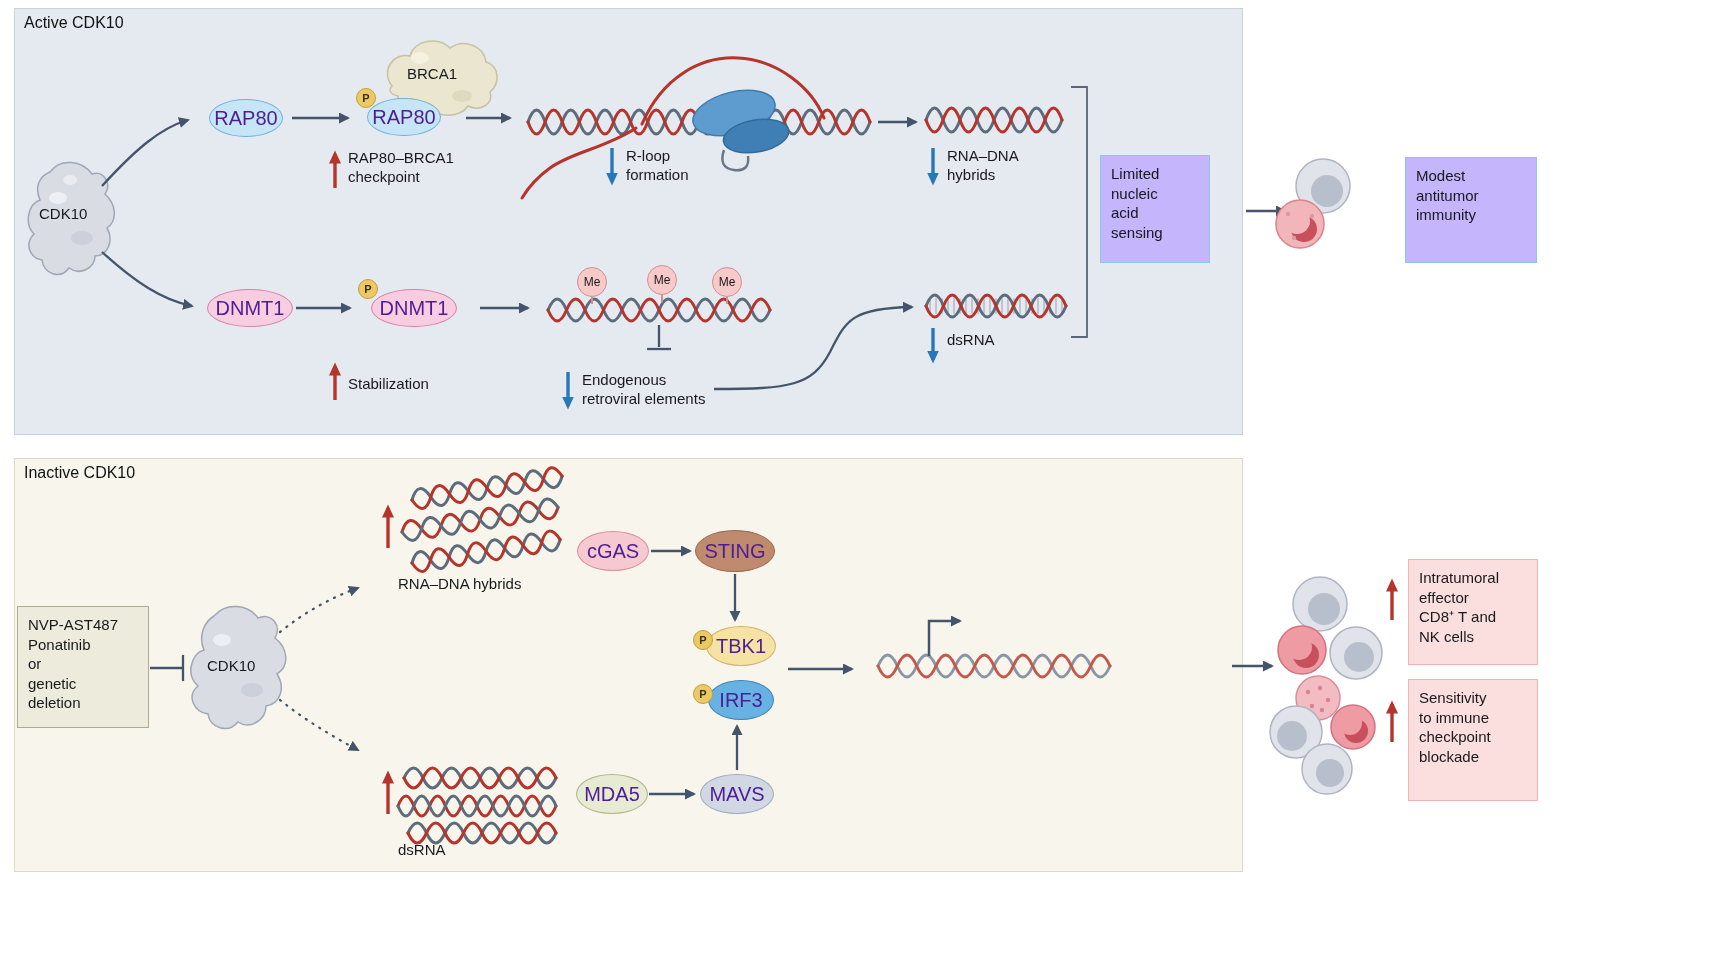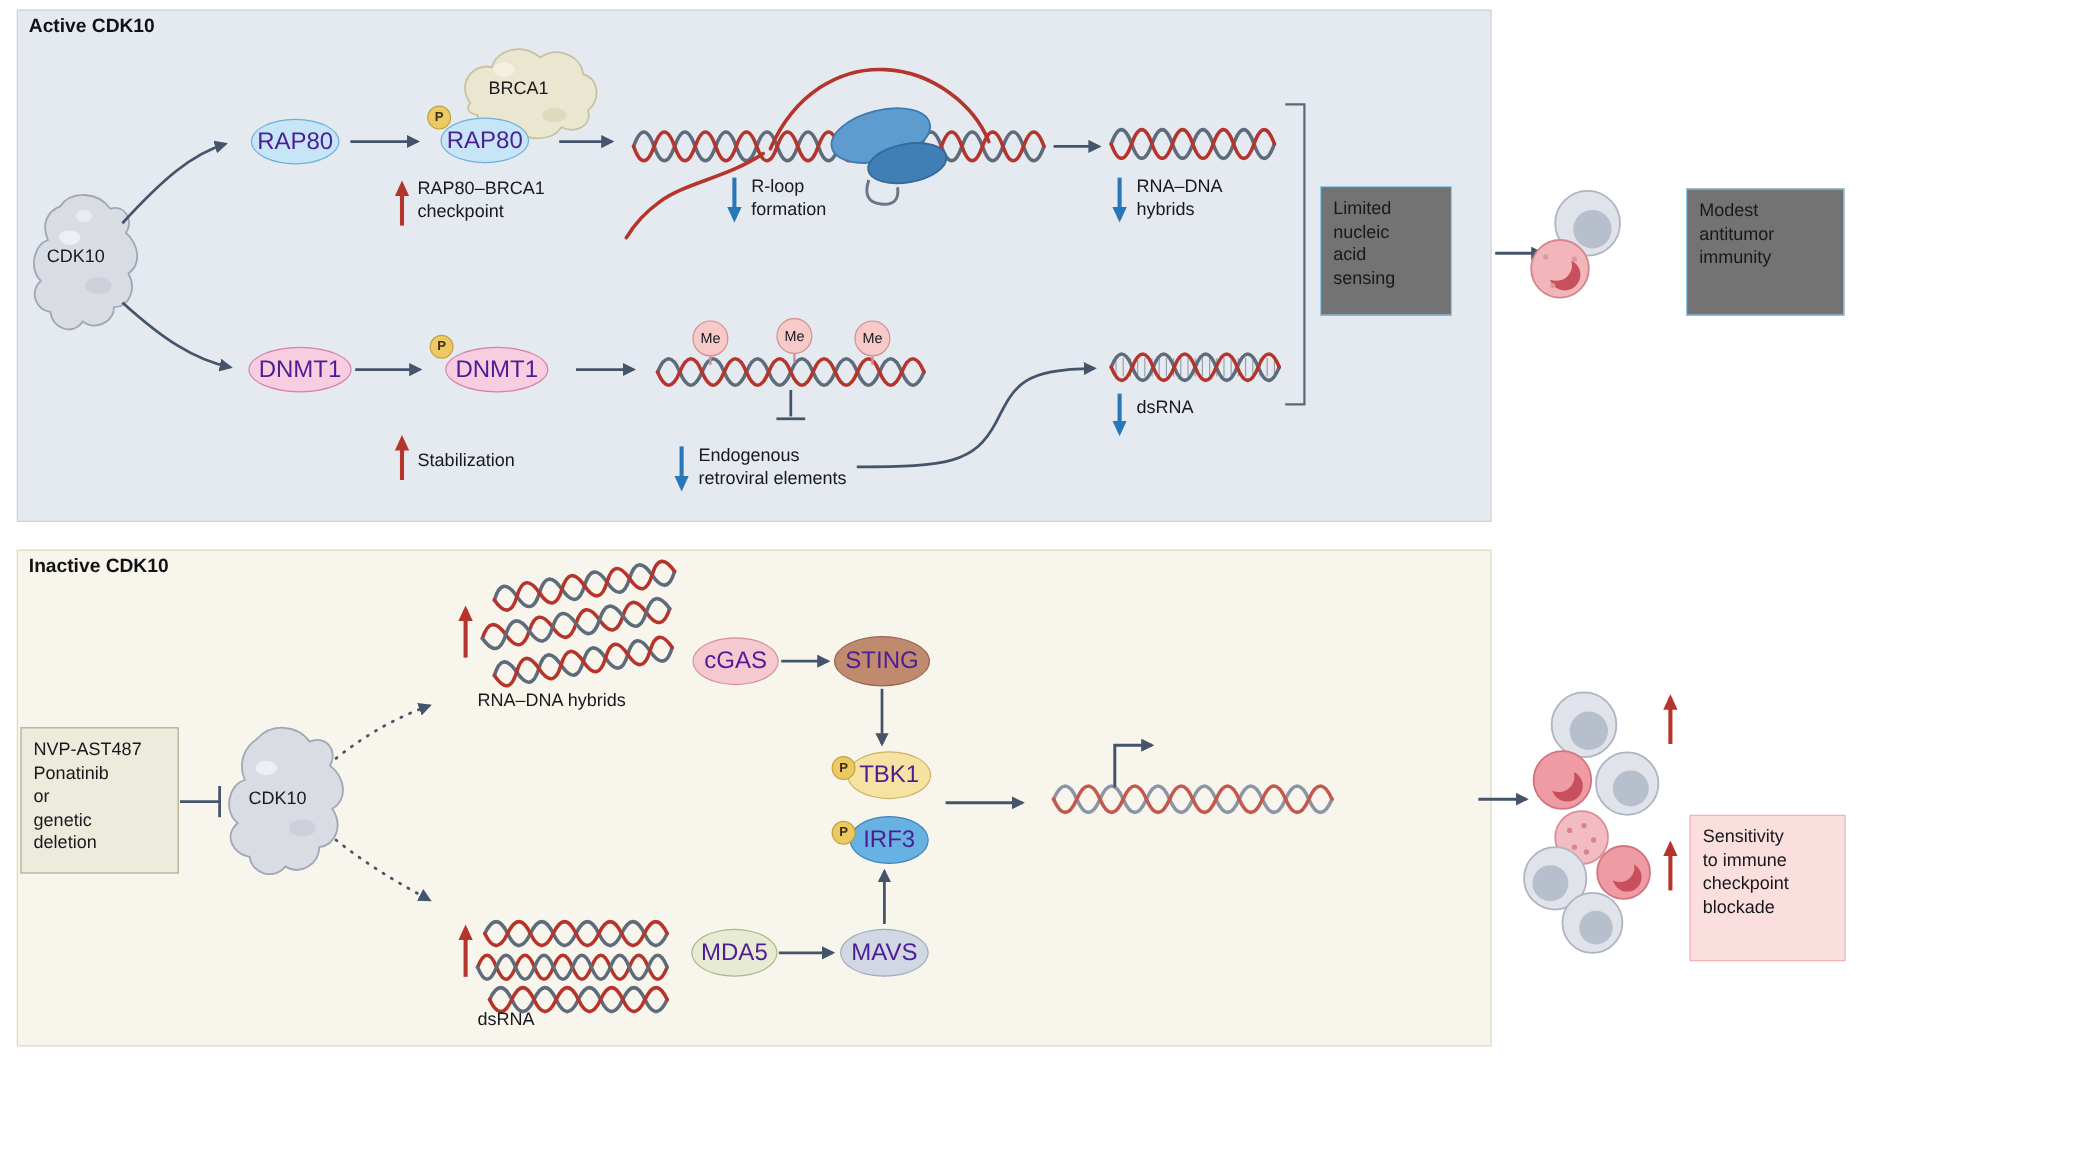--- a/index.html
+++ b/index.html
@@ -2,40 +2,40 @@
 <html><head>
 <meta charset="utf-8">
 <style>
   *{box-sizing:border-box;margin:0;padding:0}
   body{background:#fff}
   #stage{position:relative;width:1731px;height:974px;background:#ffffff;
          font-family:"Liberation Sans",sans-serif;color:#17191d;overflow:hidden}
   .panel{position:absolute}
   #panel-active{left:14px;top:8px;width:1229px;height:427px;background:#e5e9f0;border:1px solid #ccd2dd}
   #panel-inactive{left:14px;top:458px;width:1229px;height:414px;background:#f8f6ec;border:1px solid #ded9c4}
-  .panel-title{position:absolute;font-size:16px;font-weight:bold;color:#101214}
+  .panel-title{position:absolute;font-size:16px;font-weight:normal;color:#101214}
   svg.art{position:absolute;left:0;top:0;pointer-events:none}
   .lbl{position:absolute;font-size:15px;line-height:1.27;white-space:pre-line;color:#17191d}
   .node{position:absolute;display:flex;align-items:center;justify-content:center;
         border-radius:50%;font-size:20px;color:#4c1d95}
   .c-rap80{background:#c6e6f7;border:1.5px solid #6fb0da}
   .c-dnmt1{background:#f8cde0;border:1.5px solid #d581ab}
   .c-cgas{background:#f6c9d0;border:1.5px solid #d6919b}
   .c-sting{background:#c08a6f;border:1.5px solid #966650}
   .c-tbk1{background:#f6e3a4;border:1.5px solid #ccb365}
   .c-irf3{background:#67b2e2;border:1.5px solid #3f84b9}
   .c-mda5{background:#e8ebd3;border:1.5px solid #aeb689}
   .c-mavs{background:#d1d8e4;border:1.5px solid #9eacc0}
   .badge{position:absolute;width:20px;height:20px;border-radius:50%;background:#ecc963;
          border:1px solid #bfa13f;display:flex;align-items:center;justify-content:center;
          font-size:11px;font-weight:bold;color:#3a2f10}
   .me{position:absolute;width:30px;height:30px;border-radius:50%;background:#f7c9c9;
       border:1.5px solid #d28f8f;display:flex;align-items:center;justify-content:center;font-size:12px}
   .box{position:absolute;font-size:15px;line-height:1.3;white-space:pre-line;padding:8px 10px;color:#17191d}
-  .box-blue{background:#737373;border:1.5px solid #8cc7ea}
+  .box-blue{background:#c4b5fd;border:1.5px solid #8cc7ea}
   .box-pink{background:#fbdede;border:1.5px solid #f0b4b4}
   .box-olive{background:#edebdc;border:1.5px solid #b0ab8f}
 </style>
 </head>
 <body>
 
 <div id="stage">
 
   <div id="panel-active" class="panel"></div>
   <div id="panel-inactive" class="panel"></div>
@@ -296,18 +296,22 @@
 
   <div class="node c-cgas" style="left:577px;top:531px;width:72px;height:40px">cGAS</div>
   <div class="node c-sting" style="left:695px;top:530px;width:80px;height:42px">STING</div>
   <div class="node c-tbk1" style="left:706px;top:626px;width:70px;height:40px">TBK1</div>
   <div class="badge" style="left:693px;top:630px">P</div>
   <div class="node c-irf3" style="left:708px;top:680px;width:66px;height:40px">IRF3</div>
   <div class="badge" style="left:693px;top:684px">P</div>
   <div class="node c-mda5" style="left:576px;top:774px;width:72px;height:40px">MDA5</div>
   <div class="node c-mavs" style="left:700px;top:774px;width:74px;height:40px">MAVS</div>
 
+  <div class="box box-pink" style="left:1408px;top:559px;width:130px;height:106px">Intratumoral
+effector
+CD8⁺ T and
+NK cells</div>
   <div class="box box-pink" style="left:1408px;top:679px;width:130px;height:122px">Sensitivity
 to immune
 checkpoint
 blockade</div>
 
 </div>
 
 </body></html>

